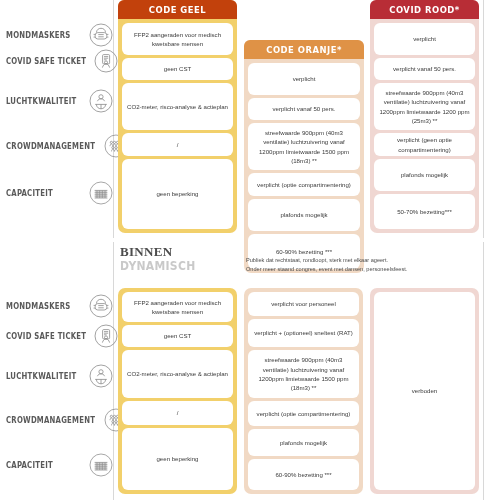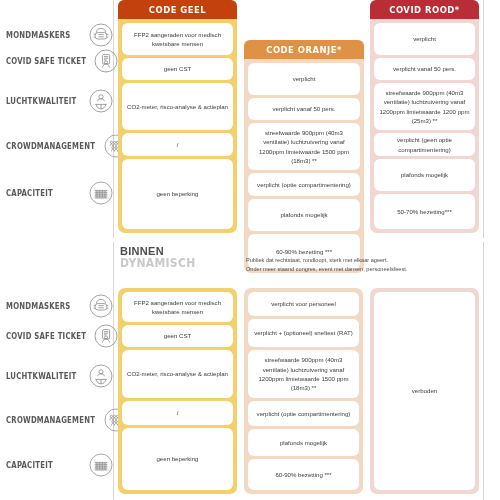--- a/index.html
+++ b/index.html
@@ -65,22 +65,22 @@
     line-height:1.55;
     color:#3b3b3b;
     padding:0 4px;
     box-sizing:border-box;
   }
   .cell span{display:block;}
 
   
   .sect{position:absolute;}
   .sect .t1{
-    font-family:Liberation Sans, sans-serif;
-    font-weight:bold;font-size:11px;color:#4d4d4d;letter-spacing:.3px;
+    font-family:Liberation Serif, serif;
+    font-weight:bold;font-size:13px;color:#4d4d4d;letter-spacing:.3px;
     line-height:1.12;
   }
   .sect .t2{
     font-family:"DejaVu Sans Condensed","Liberation Sans",sans-serif;
     font-weight:bold;font-size:12px;color:#c9c9c9;letter-spacing:.3px;
     line-height:1.12;
   }
   .sectdesc{
     position:absolute;
     font-size:5.6px;line-height:1.6;color:#4d4d4d;

